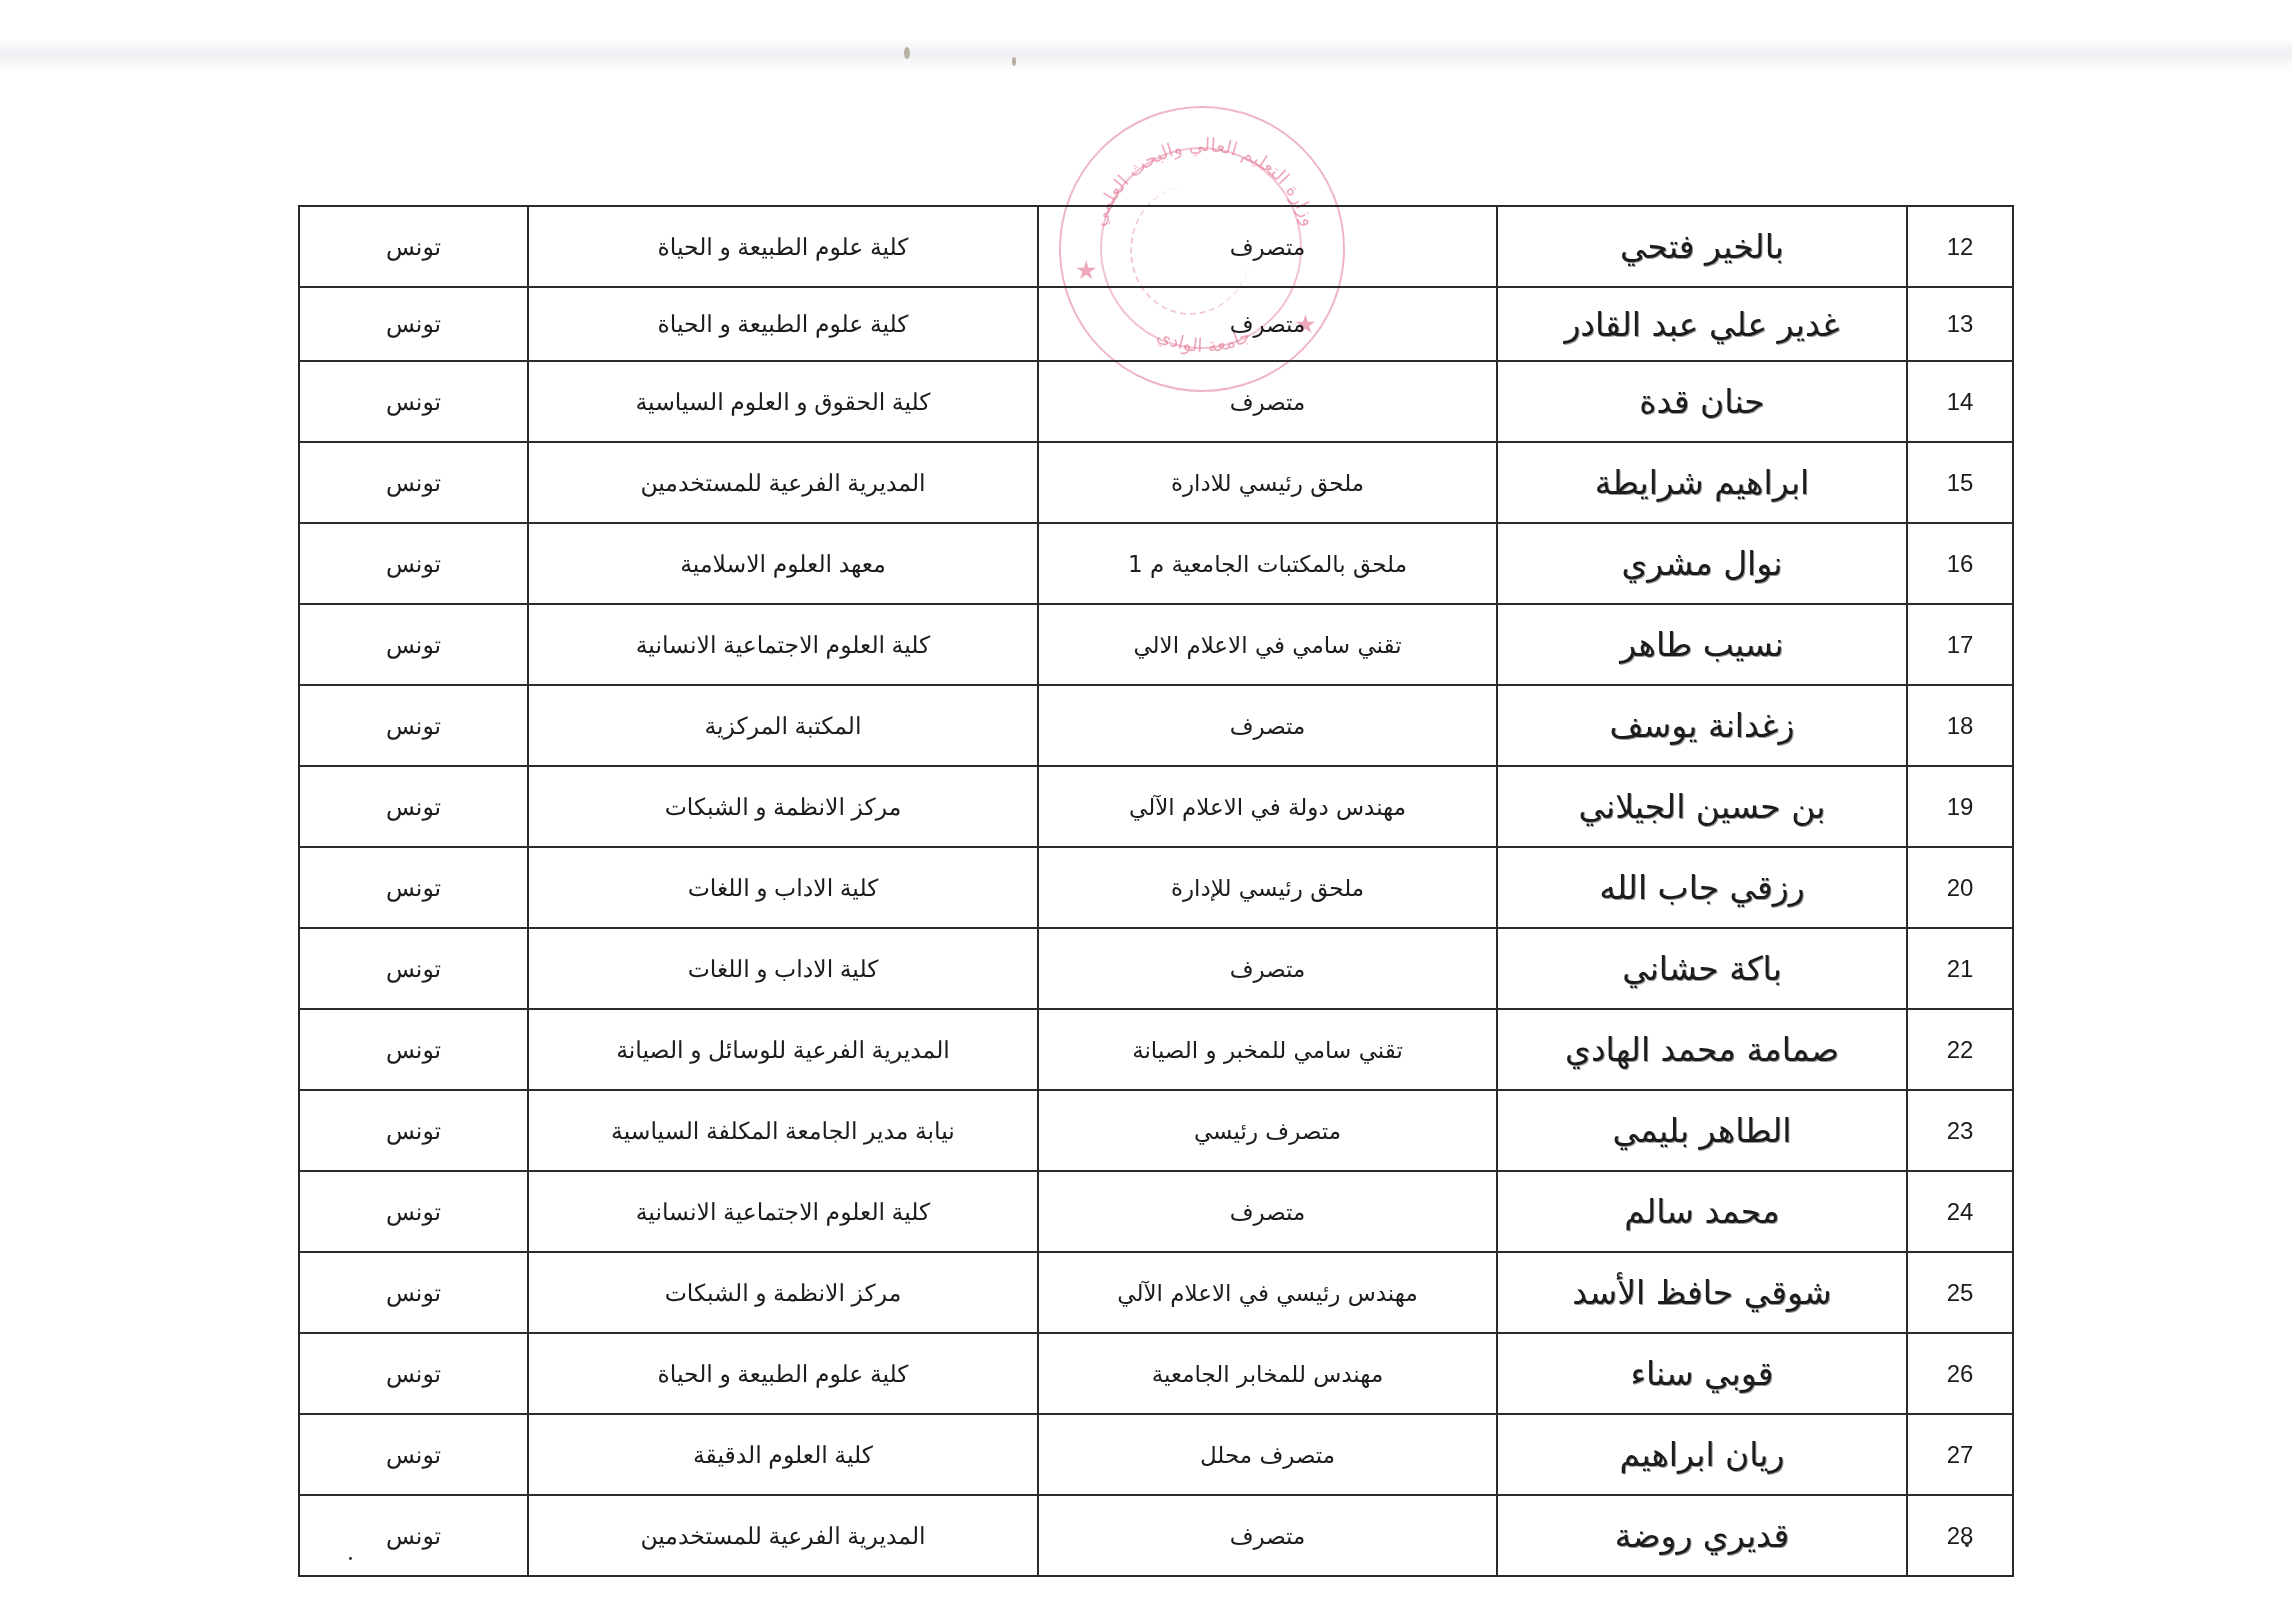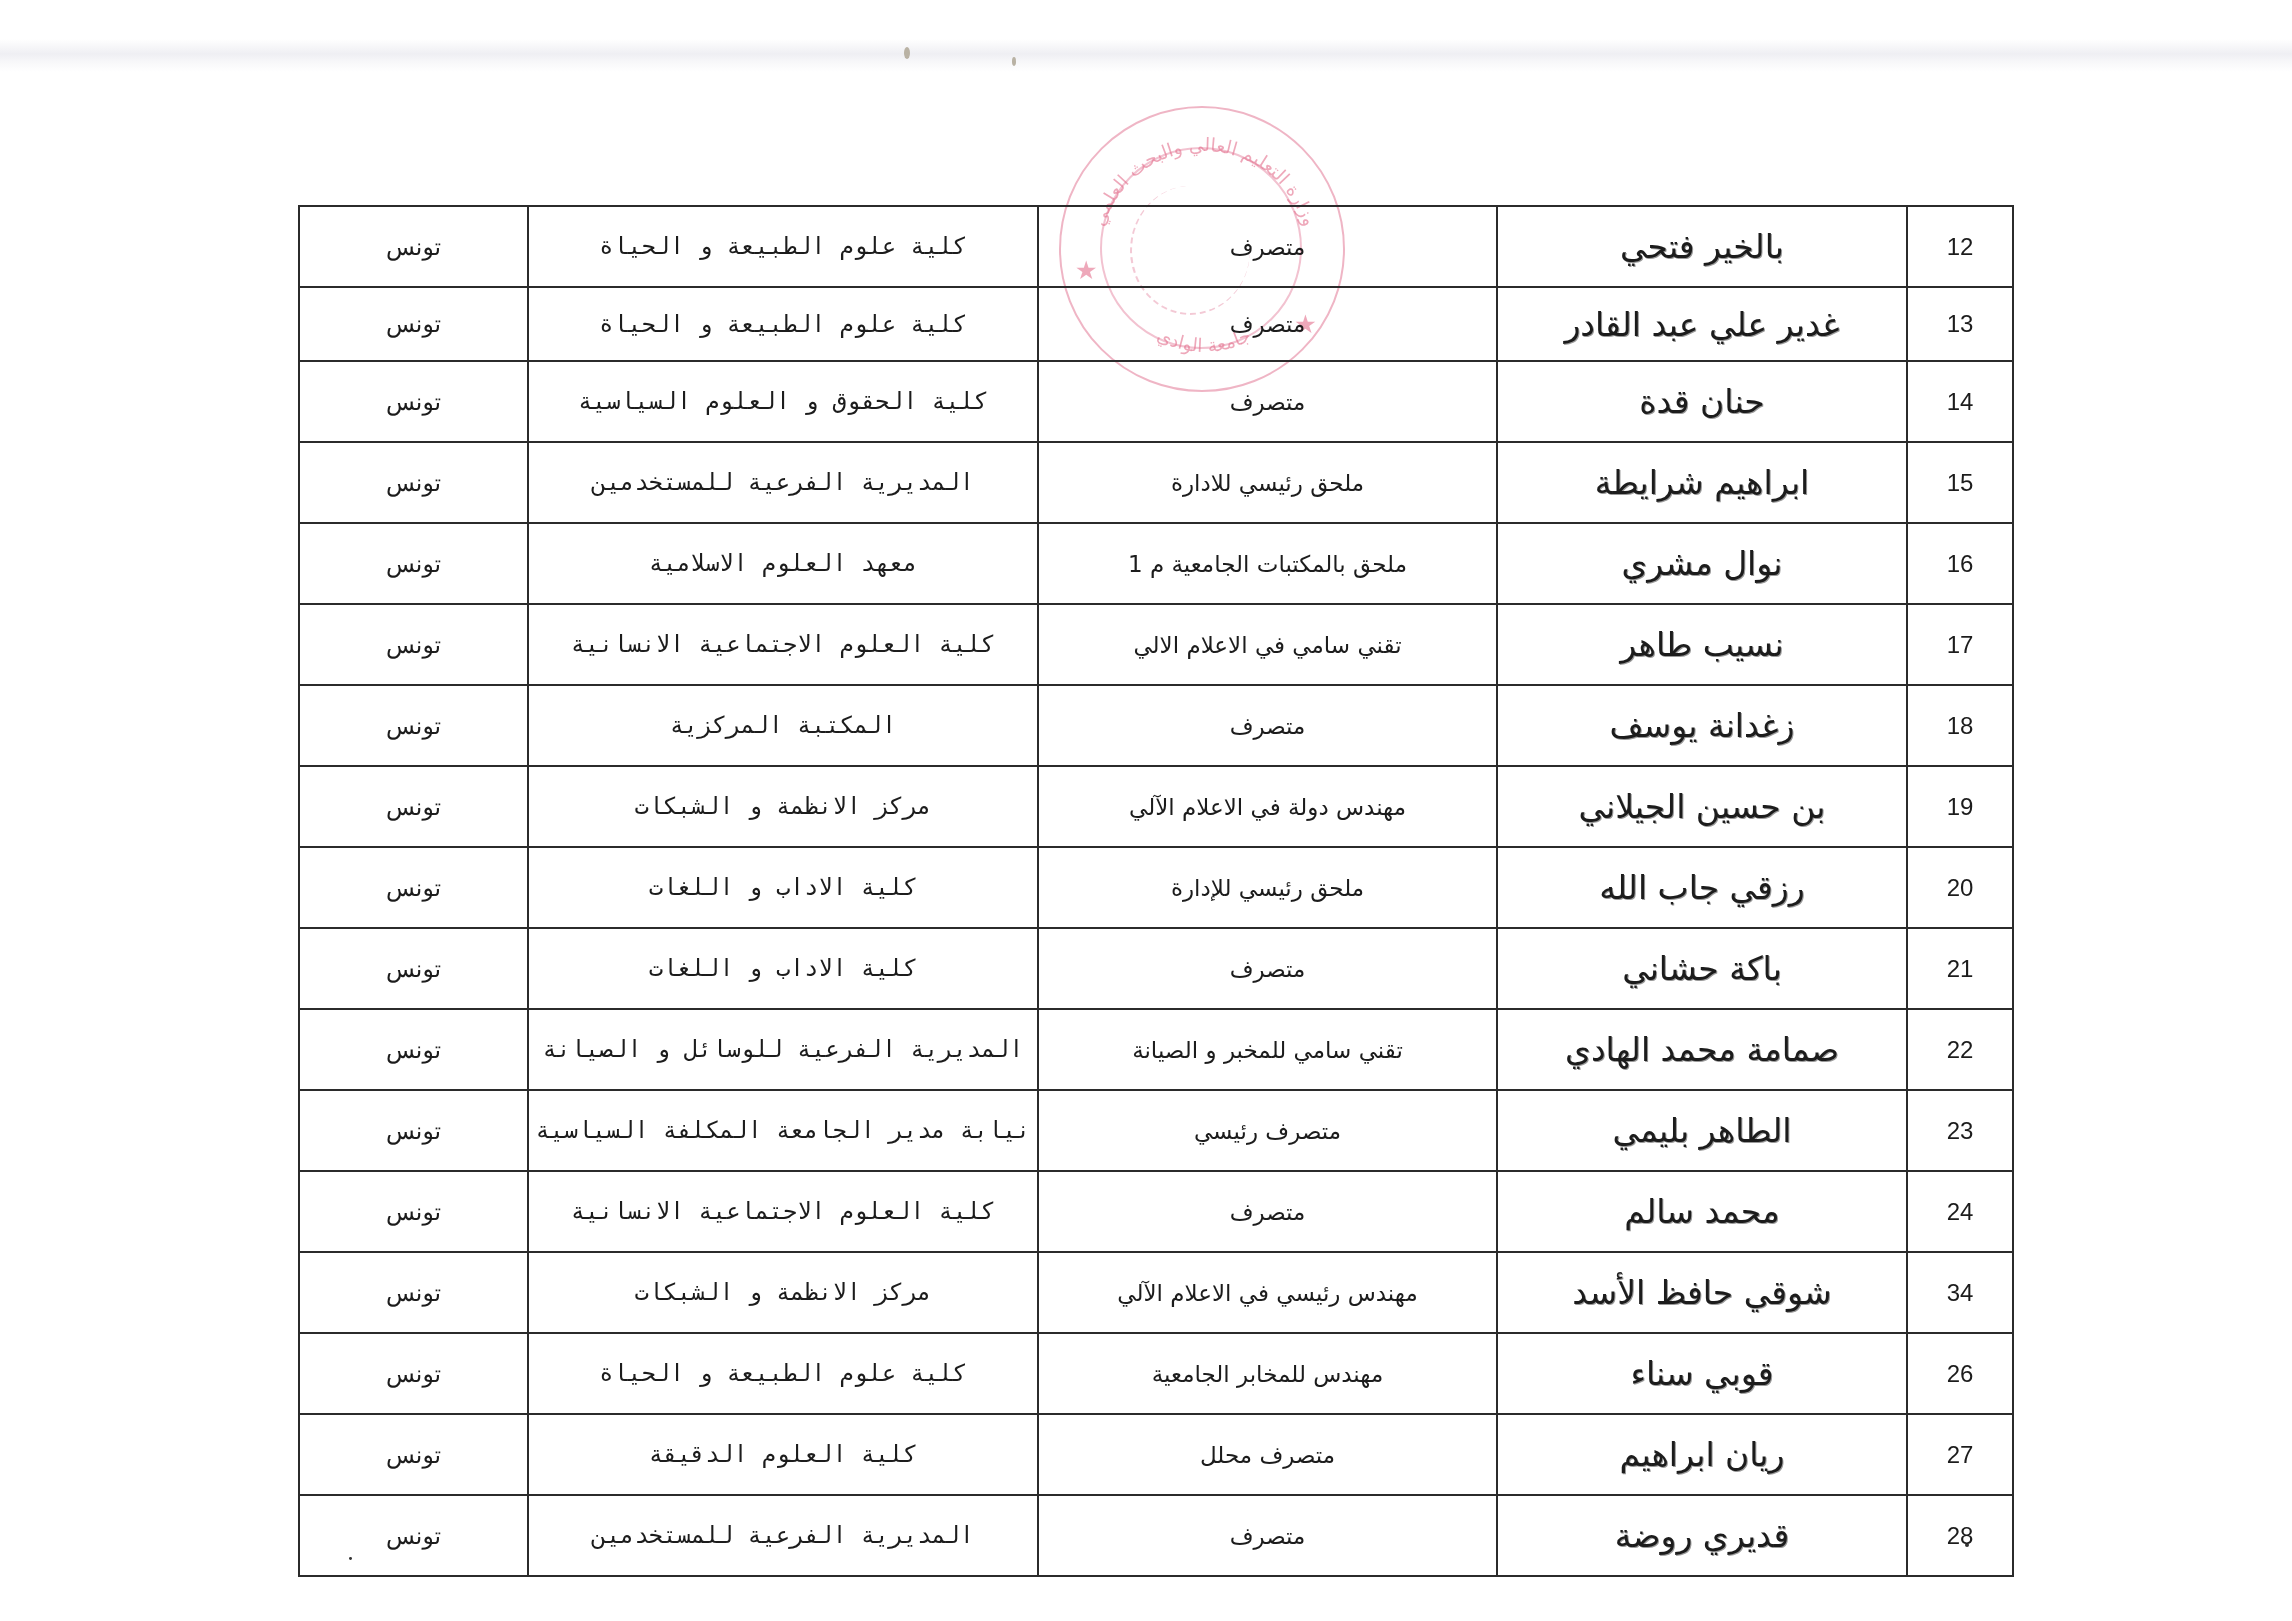--- a/index.html
+++ b/index.html
@@ -45,21 +45,21 @@
     border: 2px solid #2b2b2b;
     text-align: center; vertical-align: middle;
     padding: 0;
     color: #1c1c1c;
   }
   table.roster tr { height: 81px; }
   table.roster tr.short { height: 74px; }
   td.c-num  { width: 104px; font-family: "Liberation Sans", sans-serif; font-size: 24px; color: #2a2a2a; margin-top: 12px; }
   td.c-name { width: 408px; font-family: "DejaVu Sans", sans-serif; font-size: 33px; font-weight: normal; color: #202020; text-shadow: 1px 1px 0 #9a9a9a; }
   td.c-rank { width: 457px; font-family: "DejaVu Sans", sans-serif; font-size: 23px; }
-  td.c-dept { width: 508px; font-family: Liberation Mono, monospace; font-size: 23.5px; }
+  td.c-dept { width: 508px; font-family: Liberation Sans, sans-serif; font-size: 23.5px; }
   td.c-city { width: 227px; font-family: Liberation Sans, sans-serif; font-size: 23.5px; }
 </style>
 </head>
 <body>
 
 <div class="scan-strip"></div>
 <div class="speck" style="left:904px;top:47px;width:5.9px;height:11.8px;"></div>
 <div class="speck" style="left:1012px;top:57px;width:3.9px;height:8.8px;"></div>
 <div class="speck" style="left:1965px;top:1543px;width:3.9px;height:3.9px;background:#333;"></div>
 <div class="speck" style="left:349px;top:1557px;width:2.9px;height:2.9px;background:#333;"></div>
@@ -170,21 +170,21 @@
     <td class="c-city">تونس</td>
   </tr>
       <tr>
     <td class="c-num">24</td>
     <td class="c-name">محمد سالم</td>
     <td class="c-rank">متصرف</td>
     <td class="c-dept">كلية العلوم الاجتماعية الانسانية</td>
     <td class="c-city">تونس</td>
   </tr>
       <tr>
-    <td class="c-num">34</td>
+    <td class="c-num">25</td>
     <td class="c-name">شوقي حافظ الأسد</td>
     <td class="c-rank">مهندس رئيسي في الاعلام الآلي</td>
     <td class="c-dept">مركز الانظمة و الشبكات</td>
     <td class="c-city">تونس</td>
   </tr>
       <tr>
     <td class="c-num">26</td>
     <td class="c-name">قوبي سناء</td>
     <td class="c-rank">مهندس للمخابر الجامعية</td>
     <td class="c-dept">كلية علوم الطبيعة و الحياة</td>

